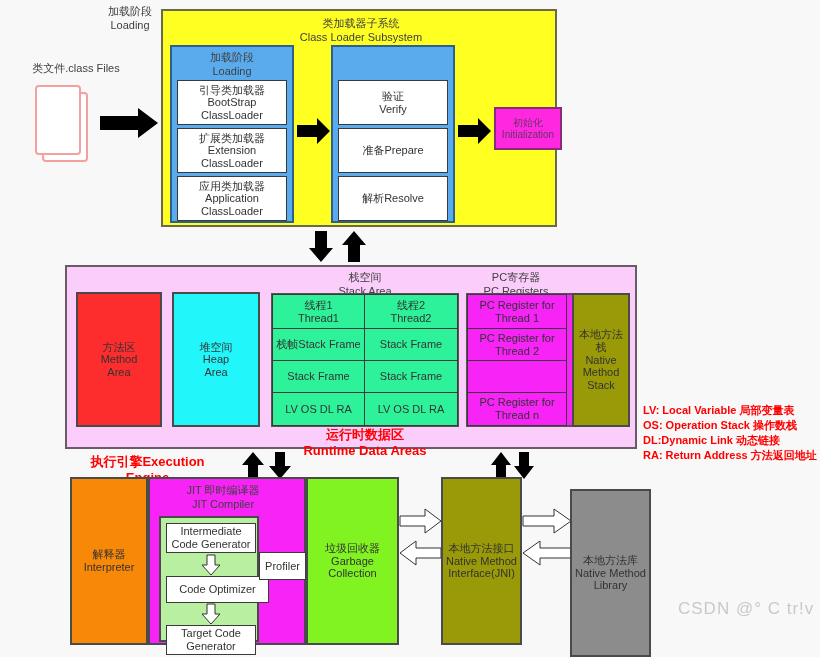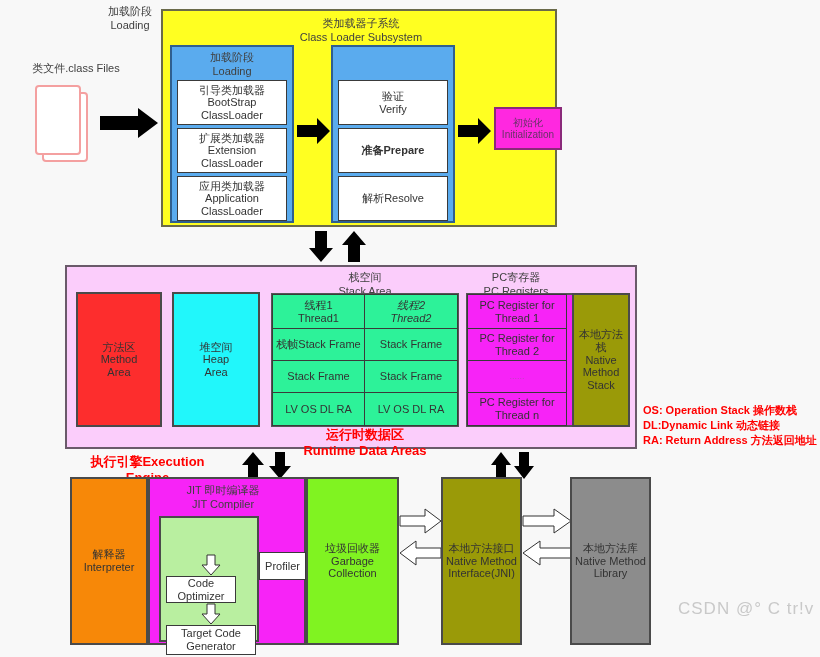--- a/index.html
+++ b/index.html
@@ -60,21 +60,21 @@
   .cyanbox   { background: #21f7fb; border: 2px solid #4a4a4a; }
   .greencell { background: #2df299; border: 1px solid #3a3a3a; }
   .pccell    { background: #f723f7; border: 1px solid #3a3a3a; }
   .olivebox  { background: #9a9a08; border: 2px solid #4a4a4a; }
 
   
   .orangebox  { background: #f78808; border: 2px solid #4a4a4a; }
   .jitbox     { background: #f723f7; border: 2px solid #4a4a4a; }
   .ltgreenbox { background: #b9efa0; border: 2px solid #4a4a4a; }
   .limebox    { background: #80f321; border: 2px solid #4a4a4a; }
-  .graybox    { background: #8c8c8c; border: 2px solid #4a4a4a; }
+  .graybox    { background: #8c8c8c; border: 2px solid #4a4a4a; margin-top: 12px; }
 
   .cellText { color: #333333; font-size: 11px; }
 
   
   .arrow-svg { position: absolute; }
 
   .watermark {
     color: #c9c9c9;
     font-size: 17px;
     letter-spacing: 1px;
@@ -148,21 +148,21 @@
     <div class="abs plainlabel" style="left:0; top:4px; width:128px;margin-top:40px;">
       <div>链接阶段</div>
       <div>Linking</div>
     </div>
     <div class="abs whitecell ctr cellText" style="left:5px; top:33px; width:110px; height:45px;">
       <div>
         <div>验证</div>
         <div>Verify</div>
       </div>
     </div>
-    <div class="abs whitecell ctr cellText" style="left:5px; top:81px; width:110px; height:45px;font-weight:bold;">
+    <div class="abs whitecell ctr cellText" style="left:5px; top:81px; width:110px; height:45px;">
       <div>准备Prepare</div>
     </div>
     <div class="abs whitecell ctr cellText" style="left:5px; top:129px; width:110px; height:45px;align-items:center;">
       <div>解析Resolve</div>
     </div>
   </div>
 
   <svg class="arrow-svg" style="left:295px; top:105px;" width="34" height="30" viewBox="0 0 34 30">
     <polygon points="0,9 20,9 20,2 33,15 20,28 20,21 0,21" fill="#000000"></polygon>
   </svg>
@@ -216,21 +216,21 @@
     <div class="abs greencell ctr cellText" style="left:-1px; top:33px; width:93px; height:33px;">
       <div>栈帧Stack Frame</div>
     </div>
     <div class="abs greencell ctr cellText" style="left:-1px; top:65px; width:93px; height:33px;">
       <div>Stack Frame</div>
     </div>
     <div class="abs greencell ctr cellText" style="left:-1px; top:97px; width:93px; height:34px;">
       <div>LV OS DL RA</div>
     </div>
 
-    <div class="abs greencell ctr cellText" style="left:91px; top:-1px; width:94px; height:35px;font-style:italic;">
+    <div class="abs greencell ctr cellText" style="left:91px; top:-1px; width:94px; height:35px;">
       <div>
         <div>线程2</div>
         <div>Thread2</div>
       </div>
     </div>
     <div class="abs greencell ctr cellText" style="left:91px; top:33px; width:94px; height:33px;">
       <div>Stack Frame</div>
     </div>
     <div class="abs greencell ctr cellText" style="left:91px; top:65px; width:94px; height:33px;">
       <div>Stack Frame</div>
@@ -278,20 +278,21 @@
     </div>
   </div>
 
   <div class="abs redlabel" style="left:203px; top:160px; width:190px;">
     <div>运行时数据区</div>
     <div>Runtime Data Areas</div>
   </div>
 </div>
 
 <div class="abs legend" style="left:643px; top:403px;">
+  <div>LV: Local Variable 局部变量表</div>
   <div>OS: Operation Stack 操作数栈</div>
   <div>DL:Dynamic Link 动态链接</div>
   <div>RA: Return Address 方法返回地址</div>
 </div>
 
 <svg class="arrow-svg" style="left:241px; top:452px;" width="24" height="28" viewBox="0 0 24 28">
   <polygon points="12,0 23,13 17,13 17,27 7,27 7,13 1,13" fill="#000000"></polygon>
 </svg>
 <svg class="arrow-svg" style="left:268px; top:452px;" width="24" height="28" viewBox="0 0 24 28">
   <polygon points="7,0 17,0 17,14 23,14 12,27 1,14 7,14" fill="#000000"></polygon>
@@ -315,24 +316,30 @@
   </div>
 </div>
 
 <div class="abs jitbox" style="left:148px; top:477px; width:158px; height:168px;">
   <div class="abs plainlabel" style="left:0; top:5px; width:146px;">
     <div>JIT 即时编译器</div>
     <div>JIT Compiler</div>
   </div>
 
   <div class="abs ltgreenbox" style="left:9px; top:37px; width:100px; height:126px;">
+    <div class="abs whitecell ctr cellText" style="left:5px; top:5px; width:90px; height:30px;">
+      <div>
+        <div>Intermediate</div>
+        <div>Code Generator</div>
+      </div>
+    </div>
     <svg class="arrow-svg" style="left:40px; top:36px;" width="20" height="22" viewBox="0 0 20 22">
       <polygon points="6,1 14,1 14,11 19,11 10,21 1,11 6,11" fill="#ffffff" stroke="#333" stroke-width="1"></polygon>
     </svg>
-    <div class="abs whitecell ctr cellText" style="left:5px; top:58px; width:70px; height:27px;">
+    <div class="abs whitecell ctr cellText" style="left:5px; top:58px; width:103px; height:27px;">
       <div>Code Optimizer</div>
     </div>
     <svg class="arrow-svg" style="left:40px; top:85px;" width="20" height="22" viewBox="0 0 20 22">
       <polygon points="6,1 14,1 14,11 19,11 10,21 1,11 6,11" fill="#ffffff" stroke="#333" stroke-width="1"></polygon>
     </svg>
     <div class="abs whitecell ctr cellText" style="left:5px; top:107px; width:90px; height:30px;">
       <div>
         <div>Target Code</div>
         <div>Generator</div>
       </div>

